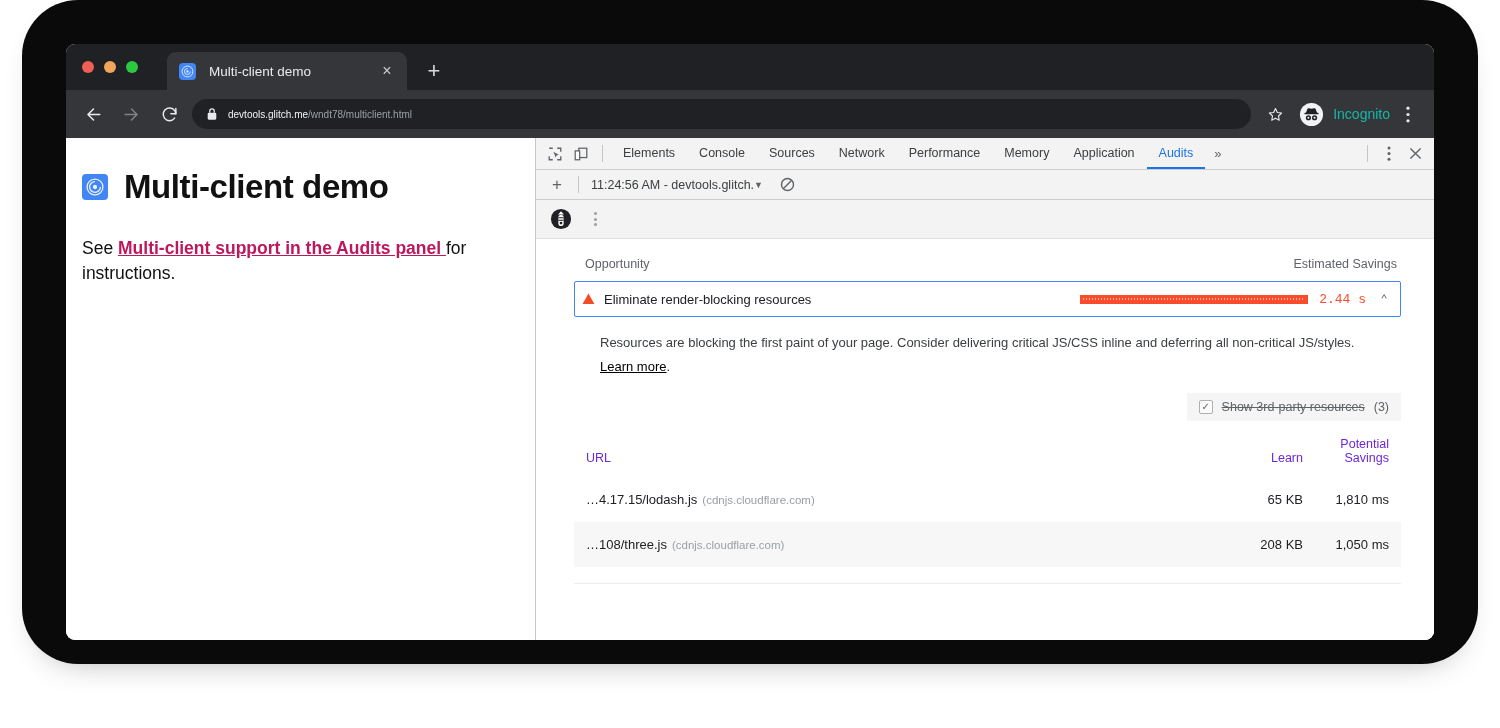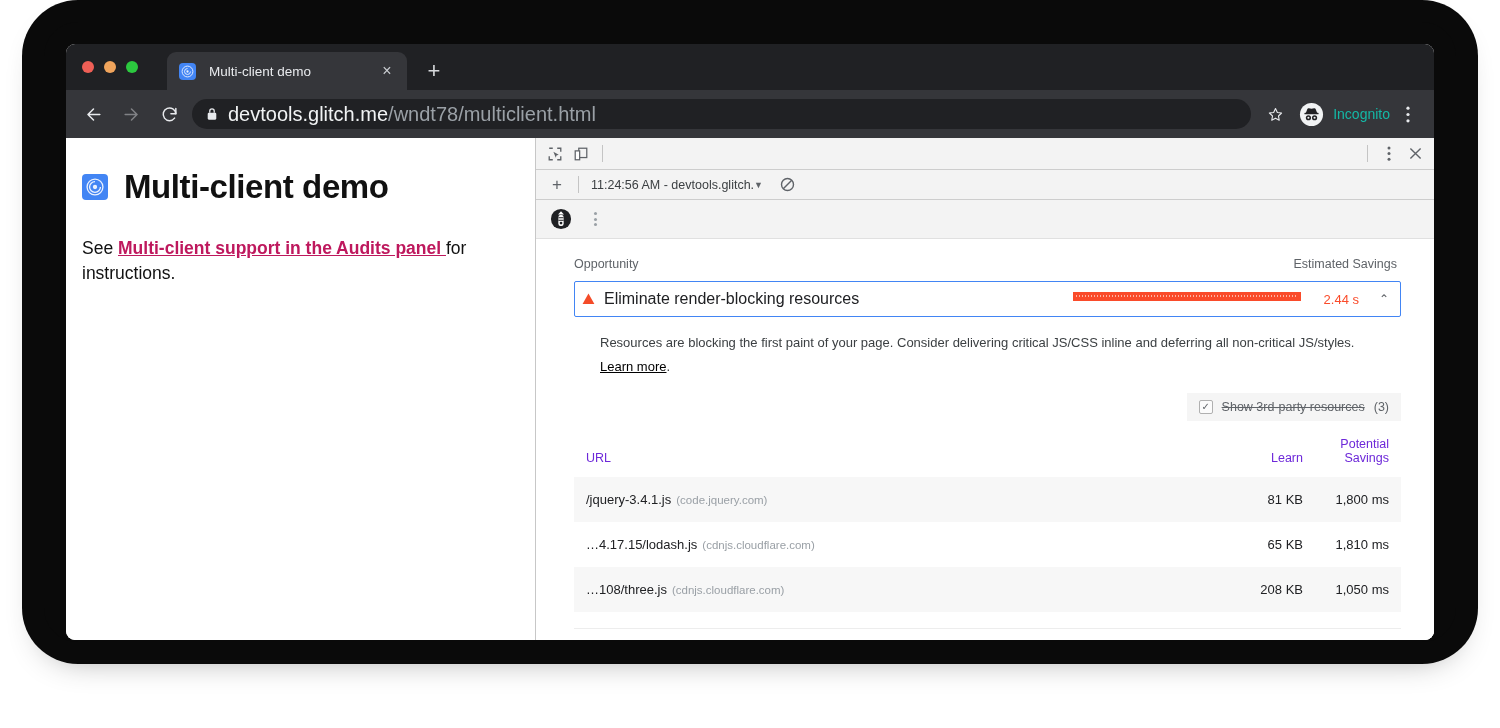--- a/index.html
+++ b/index.html
@@ -96,21 +96,21 @@
     flex: 1 1 auto;
     height: 30px;
     background: #202124;
     border-radius: 15px;
     display: flex; align-items: center;
     padding: 0 14px;
     margin-right: 10px;
     min-width: 0;
   }
   .lock { margin-right: 10px; display: flex; flex: 0 0 auto; }
-  .url { font-size: 20px; white-space: nowrap; overflow: hidden; min-width: 0; }
+  .url { font-size: 10px; white-space: nowrap; overflow: hidden; min-width: 0; }
   .url .host { color: #f1f3f4; }
   .url .path { color: #9aa0a6; }
   .star, .menu-dots {
     width: 28px; height: 28px; flex: 0 0 auto;
     display: flex; align-items: center; justify-content: center;
   }
   .incognito {
     display: flex; align-items: center; gap: 9px;
     margin: 0 4px 0 10px; flex: 0 0 auto;
   }
@@ -206,34 +206,34 @@
 
   .audit-body {
     flex: 1 1 auto; min-height: 0;
     background: #fff;
     overflow: hidden;
     padding: 0 33px 0 38px;
   }
   .opp-head {
     display: flex; align-items: baseline;
     padding: 18px 4px 10px 0;
-    font-size: 12.5px; color: #5f6368;
+    font-size: 12.5px; color: #5f6368; margin-left: 11px;
   }
   .opp-head .right { margin-left: auto; }
 
   .opp-row {
     display: flex; align-items: center;
     height: 36px;
     border: 1px solid #4285f4;
     border-radius: 2px;
     padding: 0 9px 0 7px;
   }
   .warn-tri { flex: 0 0 auto; margin-right: 9px; display: flex; }
-  .opp-title { font-size: 16px; color: #202124; }
-  .opp-bar-wrap { margin-left: auto; display: flex; gap: 18px; }
+  .opp-title { font-size: 13px; color: #202124; }
+  .opp-bar-wrap { margin-left: auto; display: flex; align-items: center; gap: 11px; font-family: Liberation Mono, monospace; }
   .opp-bar {
     width: 228px; height: 9px;
     background: #fa4b2a;
     position: relative;
   }
   .opp-bar::after {
     content: ""; position: absolute;
     left: 3px; right: 3px; top: 3px; height: 2px;
     background-image: repeating-linear-gradient(to right, #ffb3a1 0 1px, transparent 1px 3px);
   }
@@ -397,20 +397,31 @@
           </svg>
         </span>
         <span class="dt-icon">
           <svg width="16" height="16" viewBox="0 0 18 18">
             <rect x="6.5" y="2.5" width="9" height="10.5" fill="none" stroke="#5f6368" stroke-width="1.4"></rect>
             <rect x="2.5" y="5.5" width="5" height="10" fill="#fff" stroke="#5f6368" stroke-width="1.4"></rect>
           </svg>
         </span>
         <span class="vsep"></span>
 
+        <div class="dt-tabs">
+          <span class="dt-tab">Elements</span>
+          <span class="dt-tab">Console</span>
+          <span class="dt-tab">Sources</span>
+          <span class="dt-tab">Network</span>
+          <span class="dt-tab">Performance</span>
+          <span class="dt-tab">Memory</span>
+          <span class="dt-tab">Application</span>
+          <span class="dt-tab active">Audits</span>
+          <span class="dt-more">»</span>
+        </div>
 
         <div class="dt-right">
           <span class="vsep"></span>
           <span class="dt-icon">
             <svg width="4" height="15" viewBox="0 0 4 16">
                 <circle cx="2" cy="2" r="1.6" fill="#5f6368"></circle>
                 <circle cx="2" cy="8" r="1.6" fill="#5f6368"></circle>
                 <circle cx="2" cy="14" r="1.6" fill="#5f6368"></circle>
               </svg>
           </span>
@@ -490,25 +501,20 @@
             <tr>
               <th>URL</th>
               <th class="num">Learn</th>
               <th class="num wrapcol">
                 <span>Potential</span><br>
                 <span>Savings</span>
               </th>
             </tr>
           </thead>
           <tbody>
-            <tr class="alt">
-              <td><span>/jquery-3.4.1.js</span><span class="sub">(code.jquery.com)</span></td>
-              <td class="num">81 KB</td>
-              <td class="num">1,800 ms</td>
-            </tr>
             <tr>
               <td><span>…4.17.15/lodash.js</span><span class="sub">(cdnjs.cloudflare.com)</span></td>
               <td class="num">65 KB</td>
               <td class="num">1,810 ms</td>
             </tr>
             <tr class="alt">
               <td><span>…108/three.js</span><span class="sub">(cdnjs.cloudflare.com)</span></td>
               <td class="num">208 KB</td>
               <td class="num">1,050 ms</td>
             </tr>

